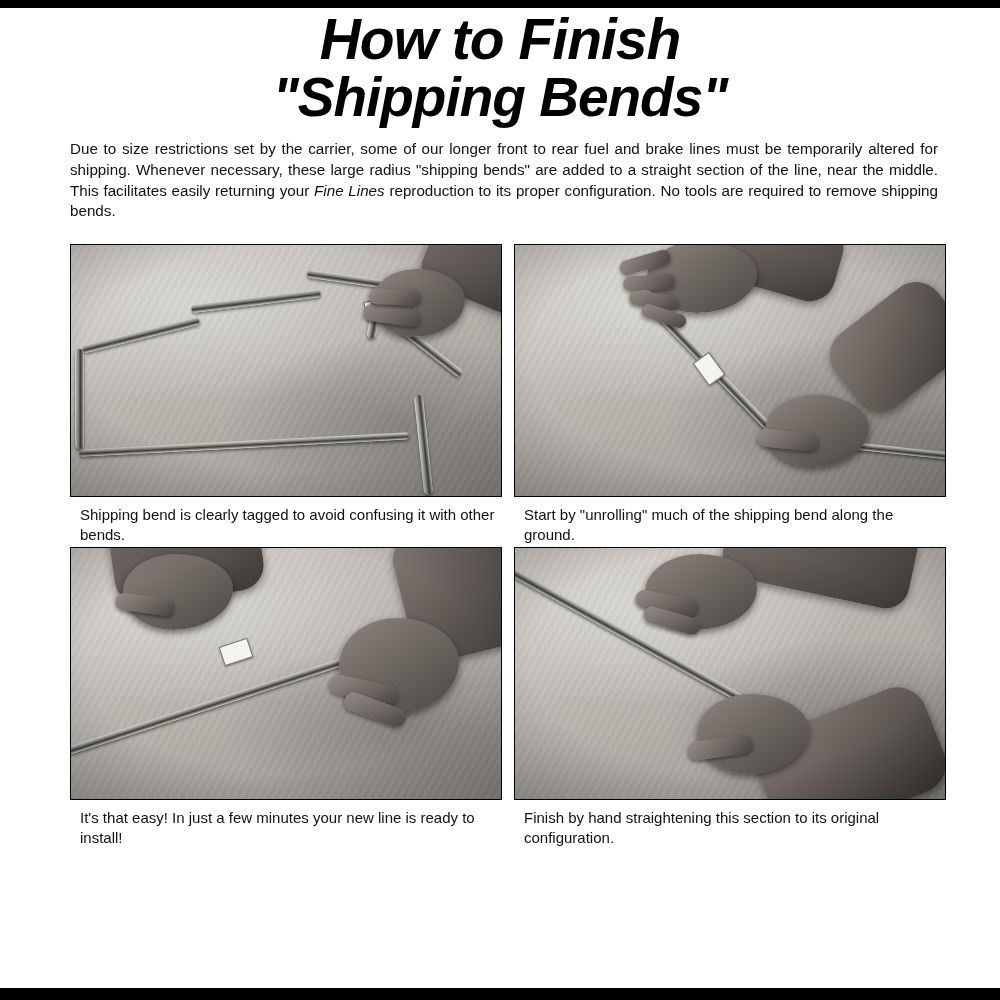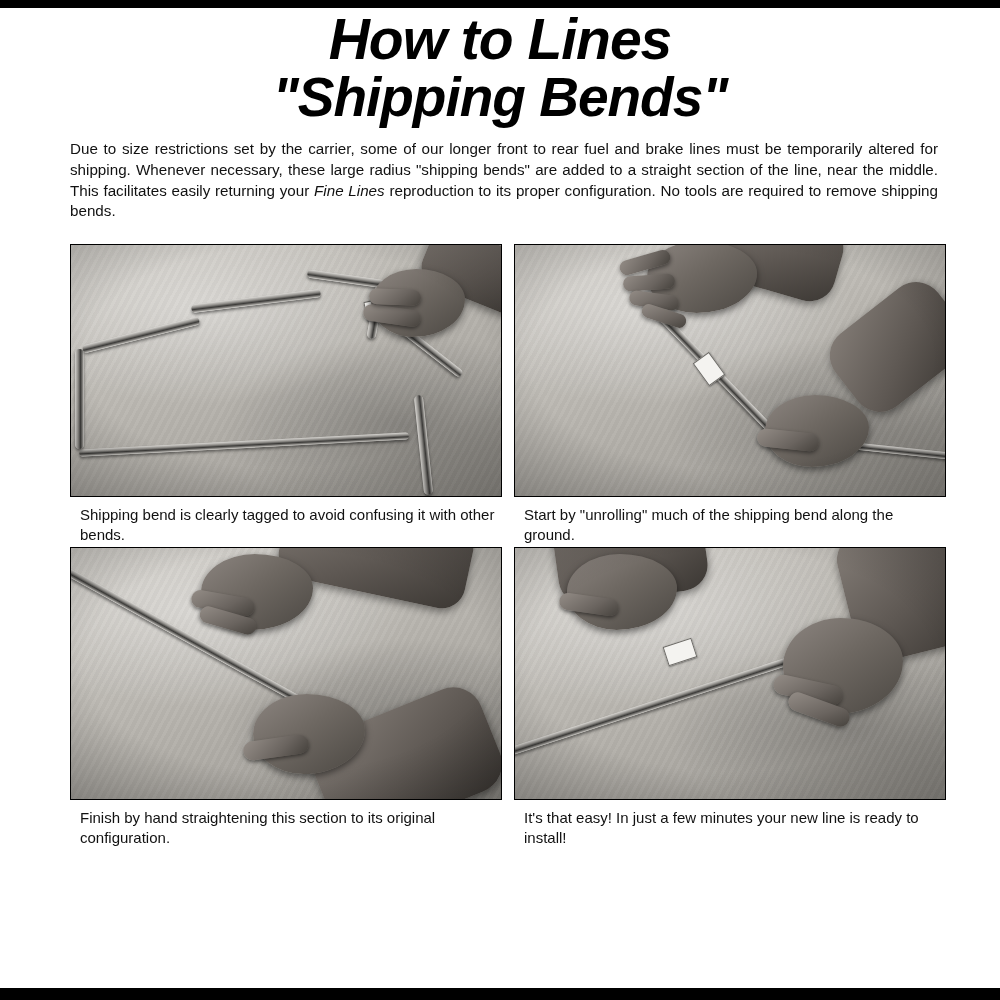--- a/index.html
+++ b/index.html
@@ -143,21 +143,21 @@
   }
 </style>
 </head>
 <body>
 
 <div class="page">
 
   <div class="bar-top"></div>
 
   <div class="title-block">
-    <div class="title-line l1">How to Lines</div>
+    <div class="title-line l1">How to Finish</div>
     <div class="title-line l2">"Shipping Bends"</div>
   </div>
 
   <p class="intro">Due to size restrictions set by the carrier, some of our longer front to rear fuel and brake lines must be temporarily altered for shipping.  Whenever necessary, these large radius "shipping bends" are added to a straight section of the line, near the middle.  This facilitates easily returning your <em>Fine Lines</em> reproduction to its proper configuration.  No tools are required to remove shipping bends.</p>
 
   <div class="grid">
 
     <div class="cell">
       <div class="photo">
         <div class="cloth"></div>
@@ -201,50 +201,50 @@
         <div class="hand" style="left:250px; top:150px; width:104px; height:72px;"></div>
         <div class="finger" style="left:242px; top:186px; width:62px; height:18px; transform:rotate(6deg);"></div>
         <div class="vign"></div>
       </div>
       <div class="caption">Start by "unrolling" much of the shipping bend along the ground.</div>
     </div>
 
     <div class="cell">
       <div class="photo">
         <div class="cloth"></div>
+        <div class="tube" style="left:-6px; top:200px; width:450px; height:8px; transform:rotate(-18deg); transform-origin:left center;"></div>
+        <div class="tag" style="left:150px; top:94px; width:28px; height:18px; transform:rotate(-18deg);"></div>
+
+        <div class="arm" style="left:40px; top:-46px; width:150px; height:96px; border-radius:26px; transform:rotate(-8deg);"></div>
+        <div class="hand" style="left:52px; top:6px; width:110px; height:76px;"></div>
+        <div class="finger" style="left:44px; top:48px; width:60px; height:17px; transform:rotate(8deg);"></div>
+
+        <div class="arm" style="left:330px; top:-26px; width:140px; height:130px; border-radius:26px; transform:rotate(-14deg);"></div>
+        <div class="hand" style="left:268px; top:70px; width:120px; height:96px;"></div>
+        <div class="finger" style="left:258px; top:132px; width:70px; height:20px; transform:rotate(12deg);"></div>
+        <div class="finger" style="left:272px; top:152px; width:64px; height:19px; transform:rotate(20deg);"></div>
+        <div class="vign"></div>
+      </div>
+      <div class="caption">It's that easy!  In just a few minutes your new line is ready to install!</div>
+    </div>
+
+    <div class="cell">
+      <div class="photo">
+        <div class="cloth"></div>
         <div class="tube" style="left:-10px; top:16px; width:420px; height:8px; transform:rotate(29deg); transform-origin:left center;"></div>
 
         <div class="arm" style="left:210px; top:-40px; width:190px; height:86px; border-radius:24px; transform:rotate(12deg);"></div>
         <div class="hand" style="left:130px; top:6px; width:112px; height:76px;"></div>
         <div class="finger" style="left:120px; top:46px; width:64px; height:18px; transform:rotate(10deg);"></div>
         <div class="finger" style="left:128px; top:64px; width:58px; height:17px; transform:rotate(16deg);"></div>
 
         <div class="arm" style="left:246px; top:160px; width:180px; height:110px; border-radius:30px; transform:rotate(-22deg);"></div>
         <div class="hand" style="left:182px; top:146px; width:112px; height:80px;"></div>
         <div class="finger" style="left:172px; top:190px; width:66px; height:19px; transform:rotate(-8deg);"></div>
         <div class="vign"></div>
       </div>
       <div class="caption">Finish by hand straightening this section to its original configuration.</div>
     </div>
 
-    <div class="cell">
-      <div class="photo">
-        <div class="cloth"></div>
-        <div class="tube" style="left:-6px; top:200px; width:450px; height:8px; transform:rotate(-18deg); transform-origin:left center;"></div>
-        <div class="tag" style="left:150px; top:94px; width:28px; height:18px; transform:rotate(-18deg);"></div>
-
-        <div class="arm" style="left:40px; top:-46px; width:150px; height:96px; border-radius:26px; transform:rotate(-8deg);"></div>
-        <div class="hand" style="left:52px; top:6px; width:110px; height:76px;"></div>
-        <div class="finger" style="left:44px; top:48px; width:60px; height:17px; transform:rotate(8deg);"></div>
-
-        <div class="arm" style="left:330px; top:-26px; width:140px; height:130px; border-radius:26px; transform:rotate(-14deg);"></div>
-        <div class="hand" style="left:268px; top:70px; width:120px; height:96px;"></div>
-        <div class="finger" style="left:258px; top:132px; width:70px; height:20px; transform:rotate(12deg);"></div>
-        <div class="finger" style="left:272px; top:152px; width:64px; height:19px; transform:rotate(20deg);"></div>
-        <div class="vign"></div>
-      </div>
-      <div class="caption">It's that easy!  In just a few minutes your new line is ready to install!</div>
-    </div>
-
   </div>
 
   <div class="bar-bottom"></div>
 </div>
 
 </body></html>

